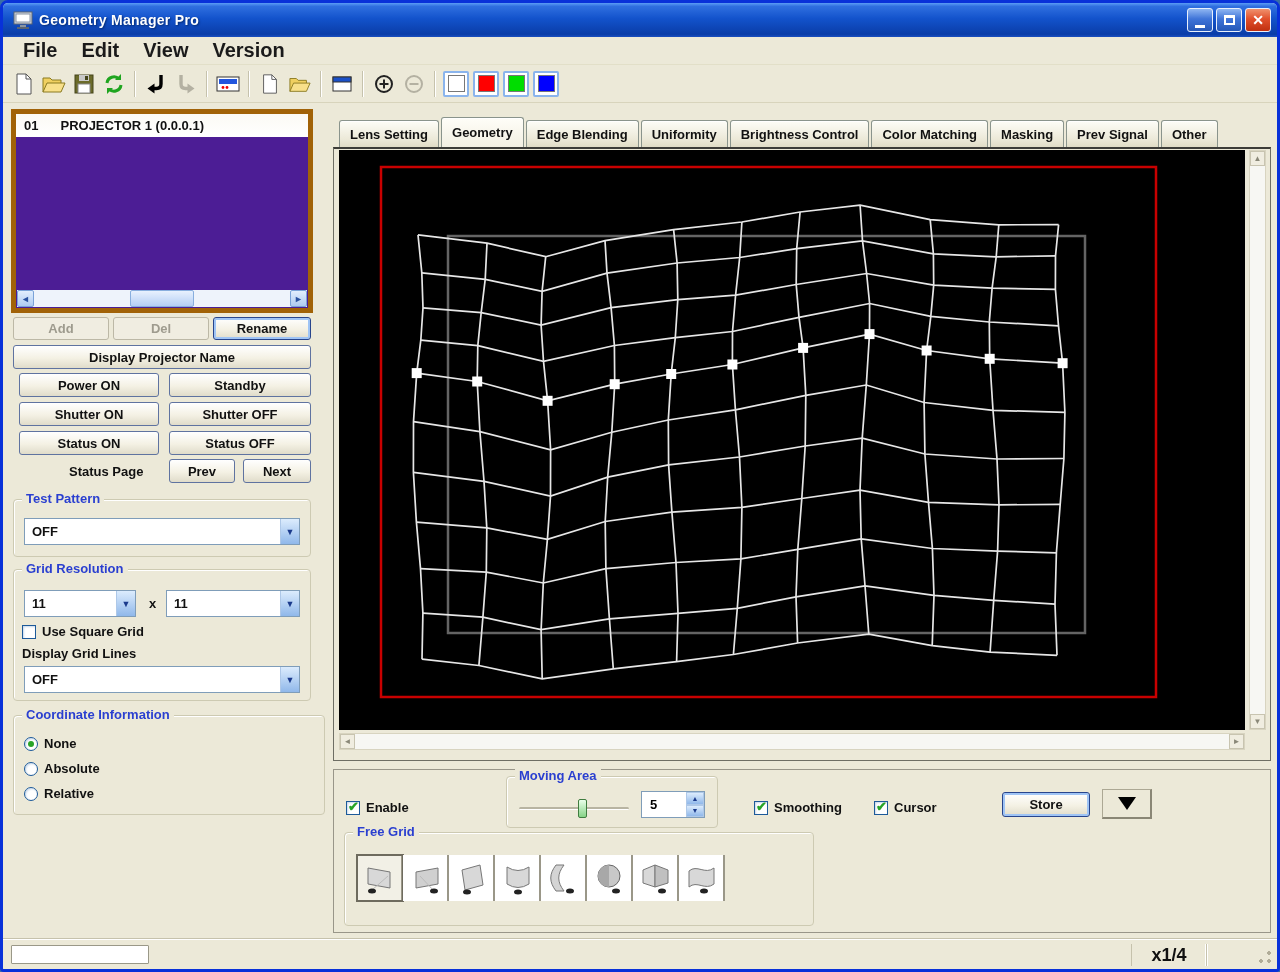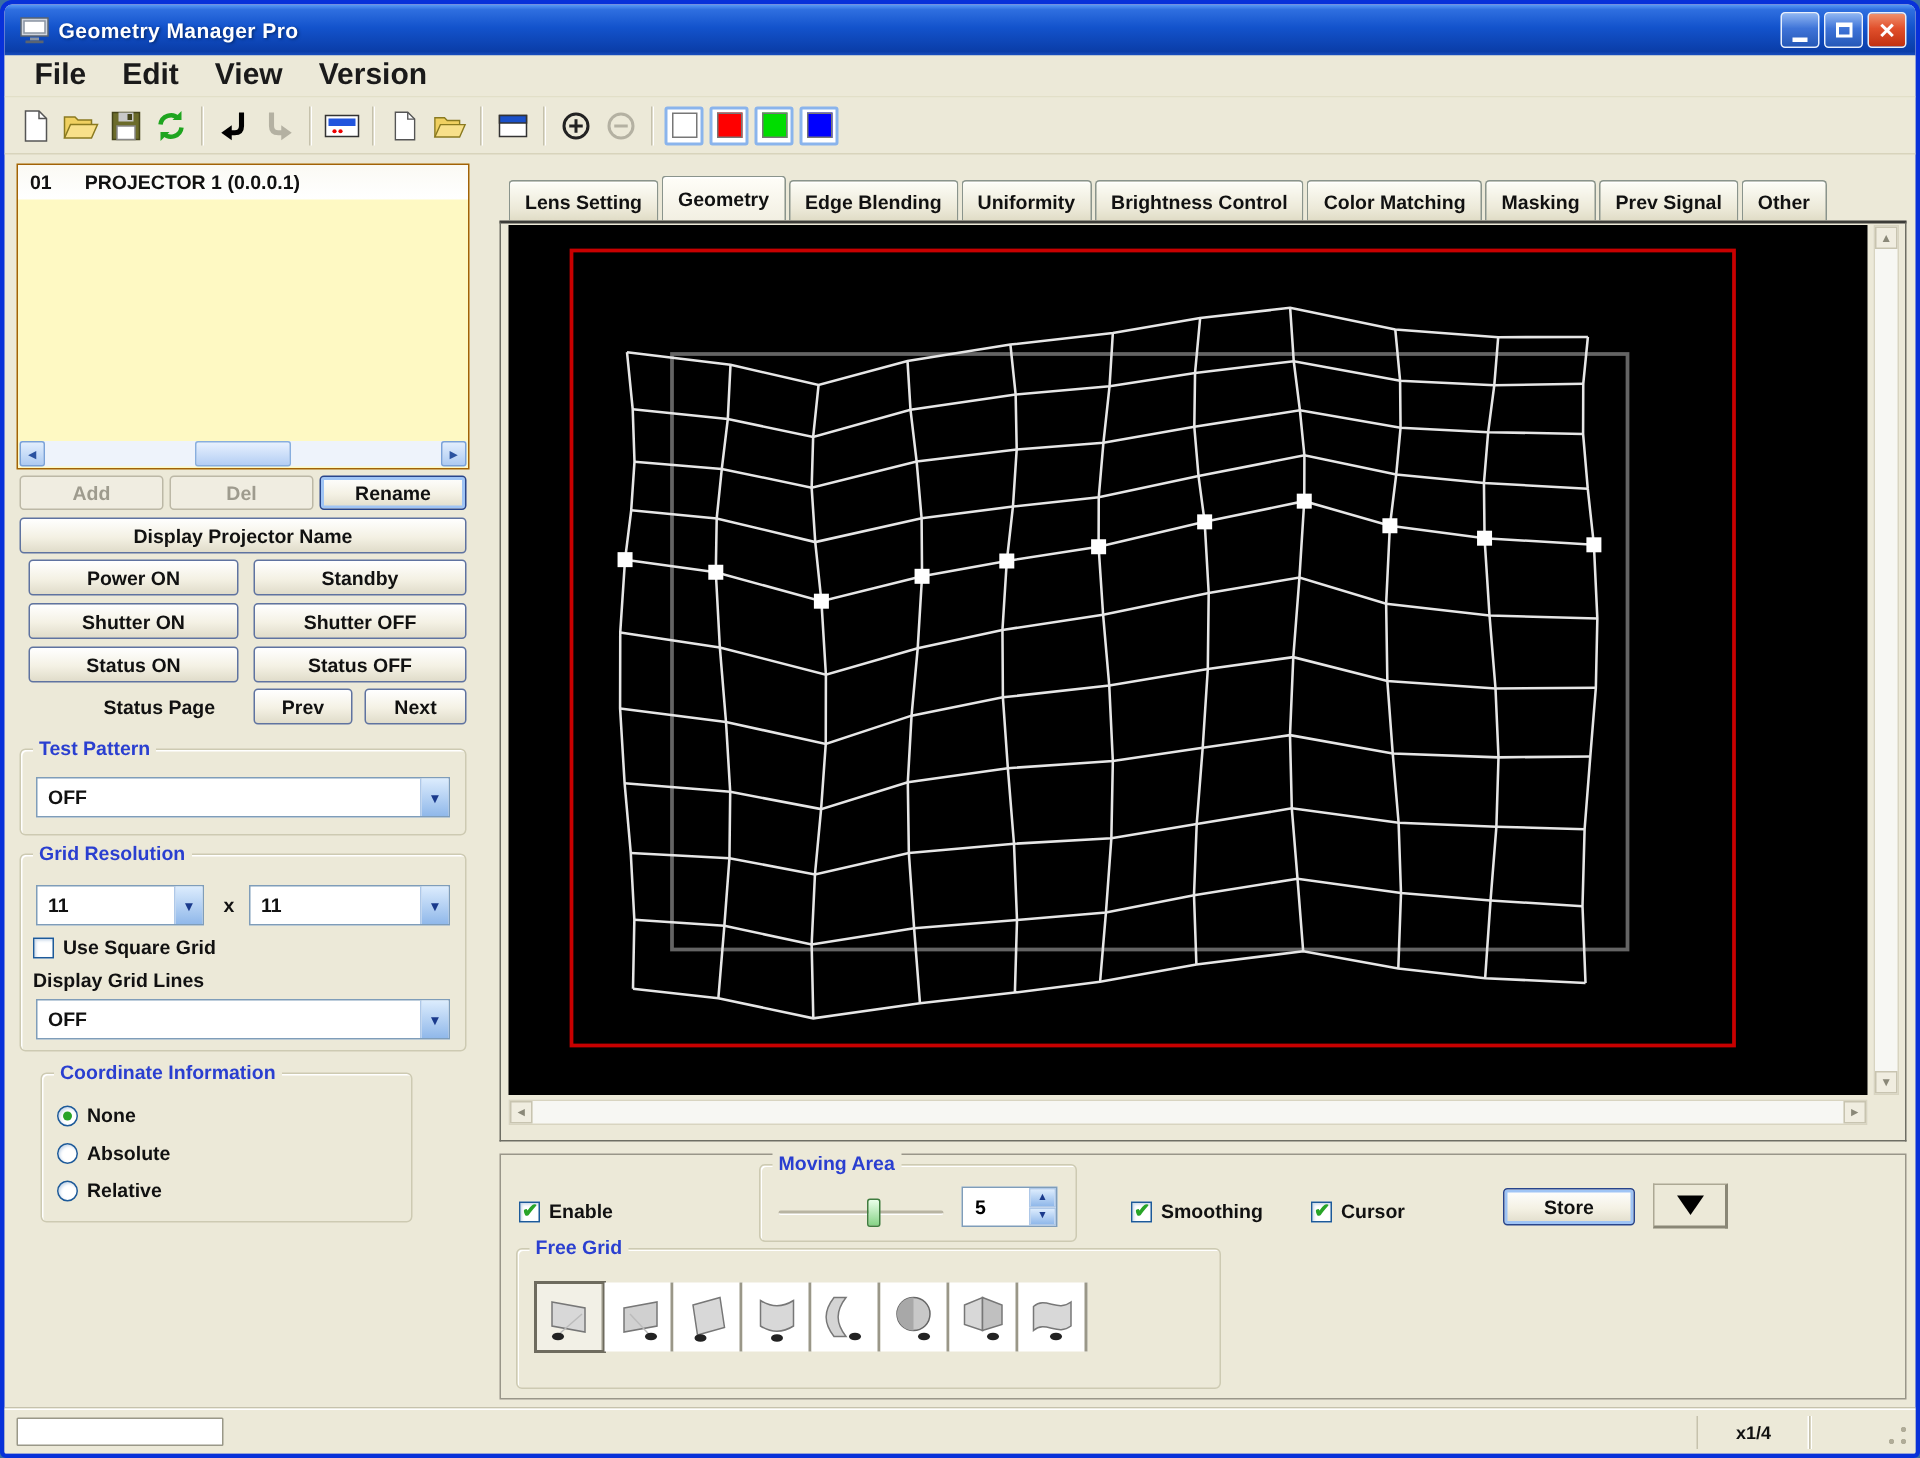--- a/index.html
+++ b/index.html
@@ -27,22 +27,22 @@
   
   .toolbar { position:absolute; left:0; top:62px; right:0; height:38px; background:#ece9d8;
     display:flex; align-items:center; padding-left:6px; border-bottom:1px solid #d8d4bc; }
   .tb-btn { width:30px; height:30px; display:flex; align-items:center; justify-content:center; border:1px solid transparent; border-radius:2px; }
   .tb-sep { width:2px; height:26px; margin:0 5px; border-left:1px solid #c6c2ac; border-right:1px solid #fff; }
   .tb-swatch { width:26px; height:26px; border:2px solid #8ab4ec; background:#fff; border-radius:2px;
      display:flex; align-items:center; justify-content:center; margin:0 2px; }
   .tb-swatch span { width:17px; height:17px; display:block; border:1px solid #777; }
   
   .left-panel { position:absolute; left:8px; top:104px; width:302px; height:832px; }
-  .proj-list { position:absolute; left:0; top:2px; width:302px; height:204px; background:#fef9c3;
-    border:1px solid #a16207; }
+  .proj-list { position:absolute; left:0; top:2px; width:302px; height:204px; background:#4c1d95;
+    border:5px solid #a16207; }
   .proj-item { display:flex; gap:22px; padding:4px 8px; font-size:13px; font-weight:700; color:#111;
     background:linear-gradient(180deg,#fbfaf4,#fff); }
   .list-hscroll { position:absolute; left:1px; right:1px; bottom:1px; height:17px; background:#eef3fb;
     display:flex; }
   .sb-btn { width:17px; height:17px; font-size:9px; color:#2a52a0; display:flex; align-items:center; justify-content:center;
     background:linear-gradient(180deg,#e2eefd,#aecbf2); border:1px solid #7aa2d8; border-radius:2px; }
   .sb-track { flex:1; position:relative; }
   .sb-thumb { position:absolute; left:50%; transform:translateX(-50%); top:0; width:64px; height:17px;
     background:linear-gradient(180deg,#e8f1fe,#b4cef4); border:1px solid #88aede; border-radius:2px; }
   .btn { display:flex; align-items:center; justify-content:center; font-size:13px; font-weight:700; color:#111;
@@ -104,21 +104,21 @@
   .freegrid-strip { position:absolute; display:flex; }
   .fg-btn { width:46px; height:46px; background:#fff; border-right:2px solid #9a9788; display:flex;
     align-items:center; justify-content:center; }
   .fg-btn.selected { outline:2px solid #6e6b5e; outline-offset:-1px; background:#f2f0e6; }
   
   .statusbar { position:absolute; left:0; right:0; bottom:0; height:30px; background:#ece9d8;
     border-top:1px solid #fff; box-shadow:0 -1px 0 #c6c2ac; }
   .status-inset { position:absolute; left:8px; top:5px; width:138px; height:19px; background:#fff;
     border:1px solid #9a9888; border-radius:1px; }
   .status-zoom { position:absolute; right:70px; top:4px; width:76px; height:22px; display:flex;
-    align-items:center; justify-content:center; font-size:12px; font-weight:700; color:#111;
+    align-items:center; justify-content:center; font-size:18px; font-weight:700; color:#111;
     border-left:1px solid #c6c2ac; border-right:1px solid #c6c2ac; box-shadow:1px 0 0 #fff,-1px 0 0 #fff inset; }
   .grip { position:absolute; right:5px; bottom:5px; width:14px; height:14px;
     background:
       radial-gradient(circle at 11px 3px,#b0ac98 1.6px,transparent 2px),
       radial-gradient(circle at 11px 11px,#b0ac98 1.6px,transparent 2px),
       radial-gradient(circle at 3px 11px,#b0ac98 1.6px,transparent 2px); }
 </style>
 </head>
 <body>
 
@@ -308,21 +308,21 @@
         <span class="cb-box"></span>
         <span class="cb-label">Use Square Grid</span>
       </div>
       <span class="plain-label" style="position:absolute;left:8px;top:76px;">Display Grid Lines</span>
       <div class="combo" style="left:10px;top:96px;width:276px;">
         <span class="val">OFF</span>
         <span class="dd">▼</span>
       </div>
     </div>
 
-    <div class="group" style="left:16px;top:608px;width:248px;height:100px;">
+    <div class="group" style="left:2px;top:608px;width:312px;height:100px;">
       <span class="group-label">Coordinate Information</span>
       <div class="radio" style="left:10px;top:20px;">
         <span class="rd-circle checked"></span>
         <span class="cb-label">None</span>
       </div>
       <div class="radio" style="left:10px;top:45px;align-items:flex-end;">
         <span class="rd-circle"></span>
         <span class="cb-label">Absolute</span>
       </div>
       <div class="radio" style="left:10px;top:70px;">

